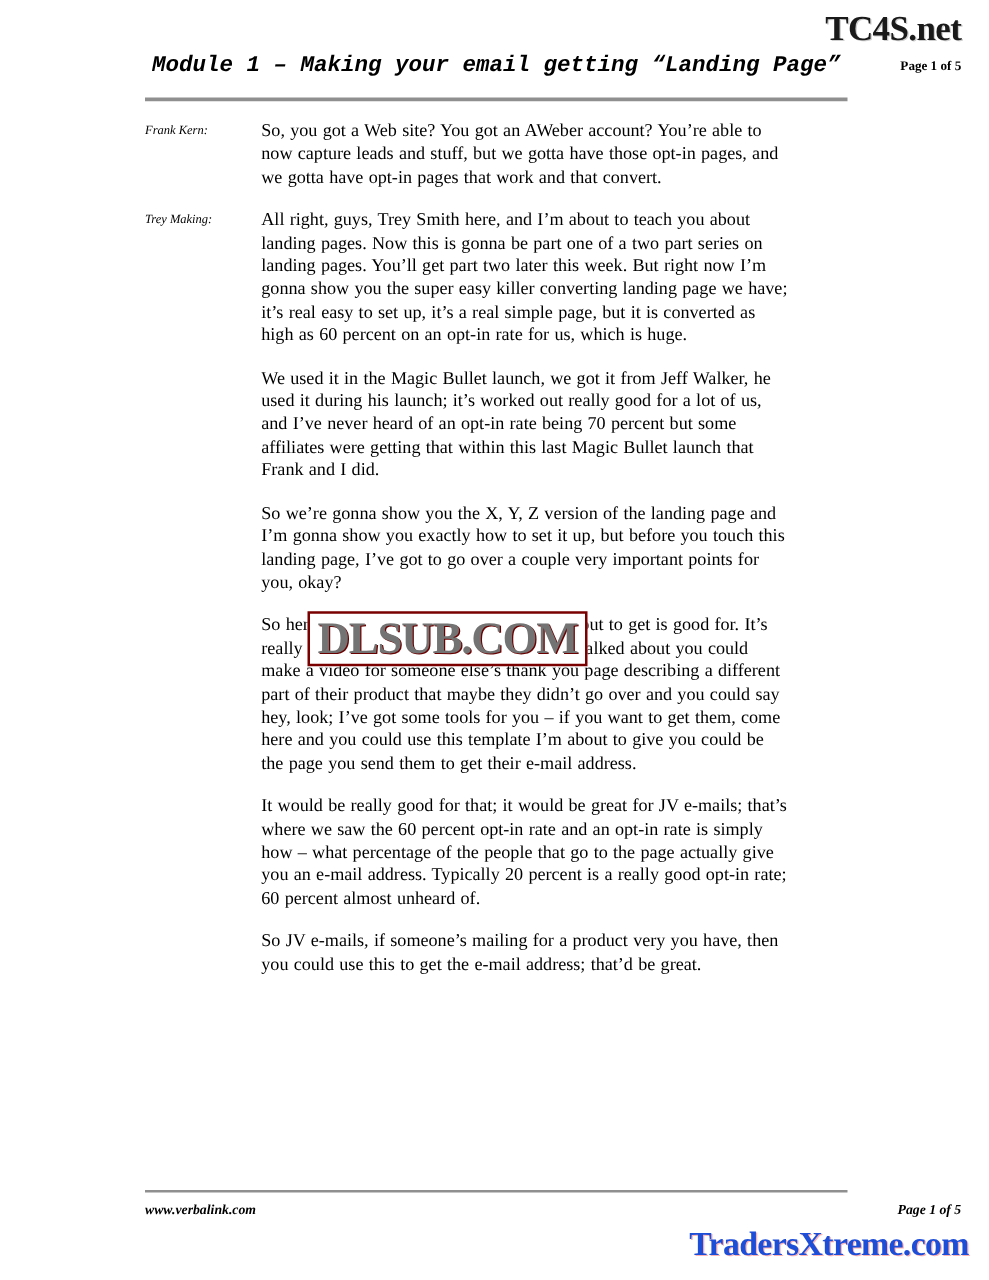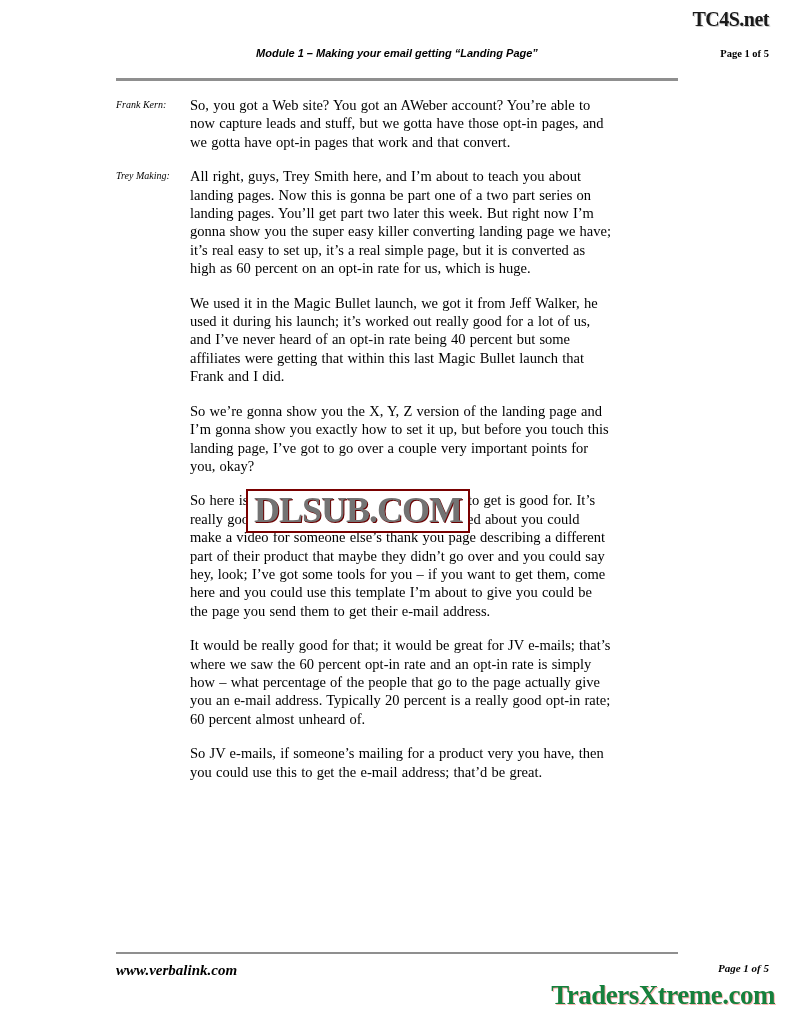--- a/index.html
+++ b/index.html
@@ -23,40 +23,40 @@
     background: #ffffff;
   }
 
   
   .brand-top {
     position: absolute;
     right: 22px;
     top: 8px;
     font-family: "Liberation Serif", serif;
     font-weight: bold;
-    font-size: 20px;
+    font-size: 28px;
     letter-spacing: -0.5px;
     color: #1a1a1a;
     text-shadow: 1px 1px 0 #cfcfcf;
   }
 
   
   .doc-header {
     position: absolute;
     left: 116px;
     top: 46px;
     width: 562px;
     text-align: center;
   }
   .doc-header .line1,
   .doc-header .line2 {
-    font-family: Liberation Sans, sans-serif;
-    font-weight: bold;
-    font-style: italic;
-    font-size: 11px;
+    font-family: Liberation Mono, monospace;
+    font-weight: bold;
+    font-style: italic;
+    font-size: 18px;
     line-height: 15px;
     color: #000;
   }
   .page-num-top {
     position: absolute;
     right: 22px;
     top: 48px;
     font-family: "Liberation Serif", serif;
     font-weight: bold;
     font-size: 10.5px;
@@ -94,41 +94,41 @@
   .speaker {
     position: absolute;
     left: 0;
     top: 0;
     width: 130px;
     font-style: italic;
     font-size: 10px;
     line-height: 18.4px;
   }
   .blocks {
-    margin-left: 74px;
+    margin-left: 93px;
     width: 422px;
   }
   .para {
     font-size: 14.5px;
     line-height: 18.4px;
     text-align: left;
     margin: 0 0 16px 0;
     word-spacing: 0.6px;
   }
   .para.last { margin-bottom: 16px; }
 
   
   .footer-left {
     position: absolute;
     left: 116px;
     top: 962px;
     font-family: "Liberation Serif", serif;
     font-weight: bold;
     font-style: italic;
-    font-size: 15px;
+    font-size: 11px;
   }
   .footer-right {
     position: absolute;
     right: 22px;
     top: 962px;
     font-family: "Liberation Serif", serif;
     font-weight: bold;
     font-style: italic;
     font-size: 11px;
   }
@@ -149,21 +149,21 @@
     text-shadow: 1px 1px 0 #6b0000;
     line-height: 36px;
   }
   .wm-bottom {
     position: absolute;
     right: 16px;
     top: 980px;
     font-family: "Liberation Serif", serif;
     font-weight: bold;
     font-size: 27px;
-    color: #15803d;
+    color: #1d4ed8;
     letter-spacing: -0.5px;
     text-shadow: 1px 1px 0 #ffb3b3;
   }
 </style>
 </head>
 <body>
 
 <div class="page">
 
   <div class="brand-top">TC4S.net</div>
@@ -181,21 +181,21 @@
       <div class="speaker">Frank Kern:</div>
       <div class="blocks">
         <p class="para">So, you got a Web site?  You got an AWeber account?  You’re able to now capture leads and stuff, but we gotta have those opt-in pages, and we gotta have opt-in pages that work and that convert.</p>
       </div>
     </div>
 
     <div class="entry">
       <div class="speaker">Trey Making:</div>
       <div class="blocks">
         <p class="para">All right, guys, Trey Smith here, and I’m about to teach you about landing pages.  Now this is gonna be part one of a two part series on landing pages.  You’ll get part two later this week.  But right now I’m gonna show you the super easy killer converting landing page we have; it’s real easy to set up, it’s a real simple page, but it is converted as high as 60 percent on an opt-in rate for us, which is huge.</p>
-        <p class="para">We used it in the Magic Bullet launch, we got it from Jeff Walker, he used it during his launch; it’s worked out really good for a lot of us, and I’ve never heard of an opt-in rate being 40 percent but some affiliates were getting that within this last Magic Bullet launch that Frank and I did.</p>
+        <p class="para">We used it in the Magic Bullet launch, we got it from Jeff Walker, he used it during his launch; it’s worked out really good for a lot of us, and I’ve never heard of an opt-in rate being 70 percent but some affiliates were getting that within this last Magic Bullet launch that Frank and I did.</p>
         <p class="para">So we’re gonna show you the X, Y, Z version of the landing page and I’m gonna show you exactly how to set it up, but before you touch this landing page, I’ve got to go over a couple very important points for you, okay?</p>
         <p class="para">So here is what this landing page you’re about to get is good for.  It’s really good for syndication.  Remember we talked about you could make a video for someone else’s thank you page describing a different part of their product that maybe they didn’t go over and you could say hey, look; I’ve got some tools for you – if you want to get them, come here and you could use this template I’m about to give you could be the page you send them to get their e-mail address.</p>
         <p class="para">It would be really good for that; it would be great for JV e-mails; that’s where we saw the 60 percent opt-in rate and an opt-in rate is simply how – what percentage of the people that go to the page actually give you an e-mail address.  Typically 20 percent is a really good opt-in rate; 60 percent almost unheard of.</p>
         <p class="para last">So JV e-mails, if someone’s mailing for a product very you have, then you could use this to get the e-mail address; that’d be great.</p>
       </div>
     </div>
 
   </div>
 
   <div class="wm-center">DLSUB.COM</div>

